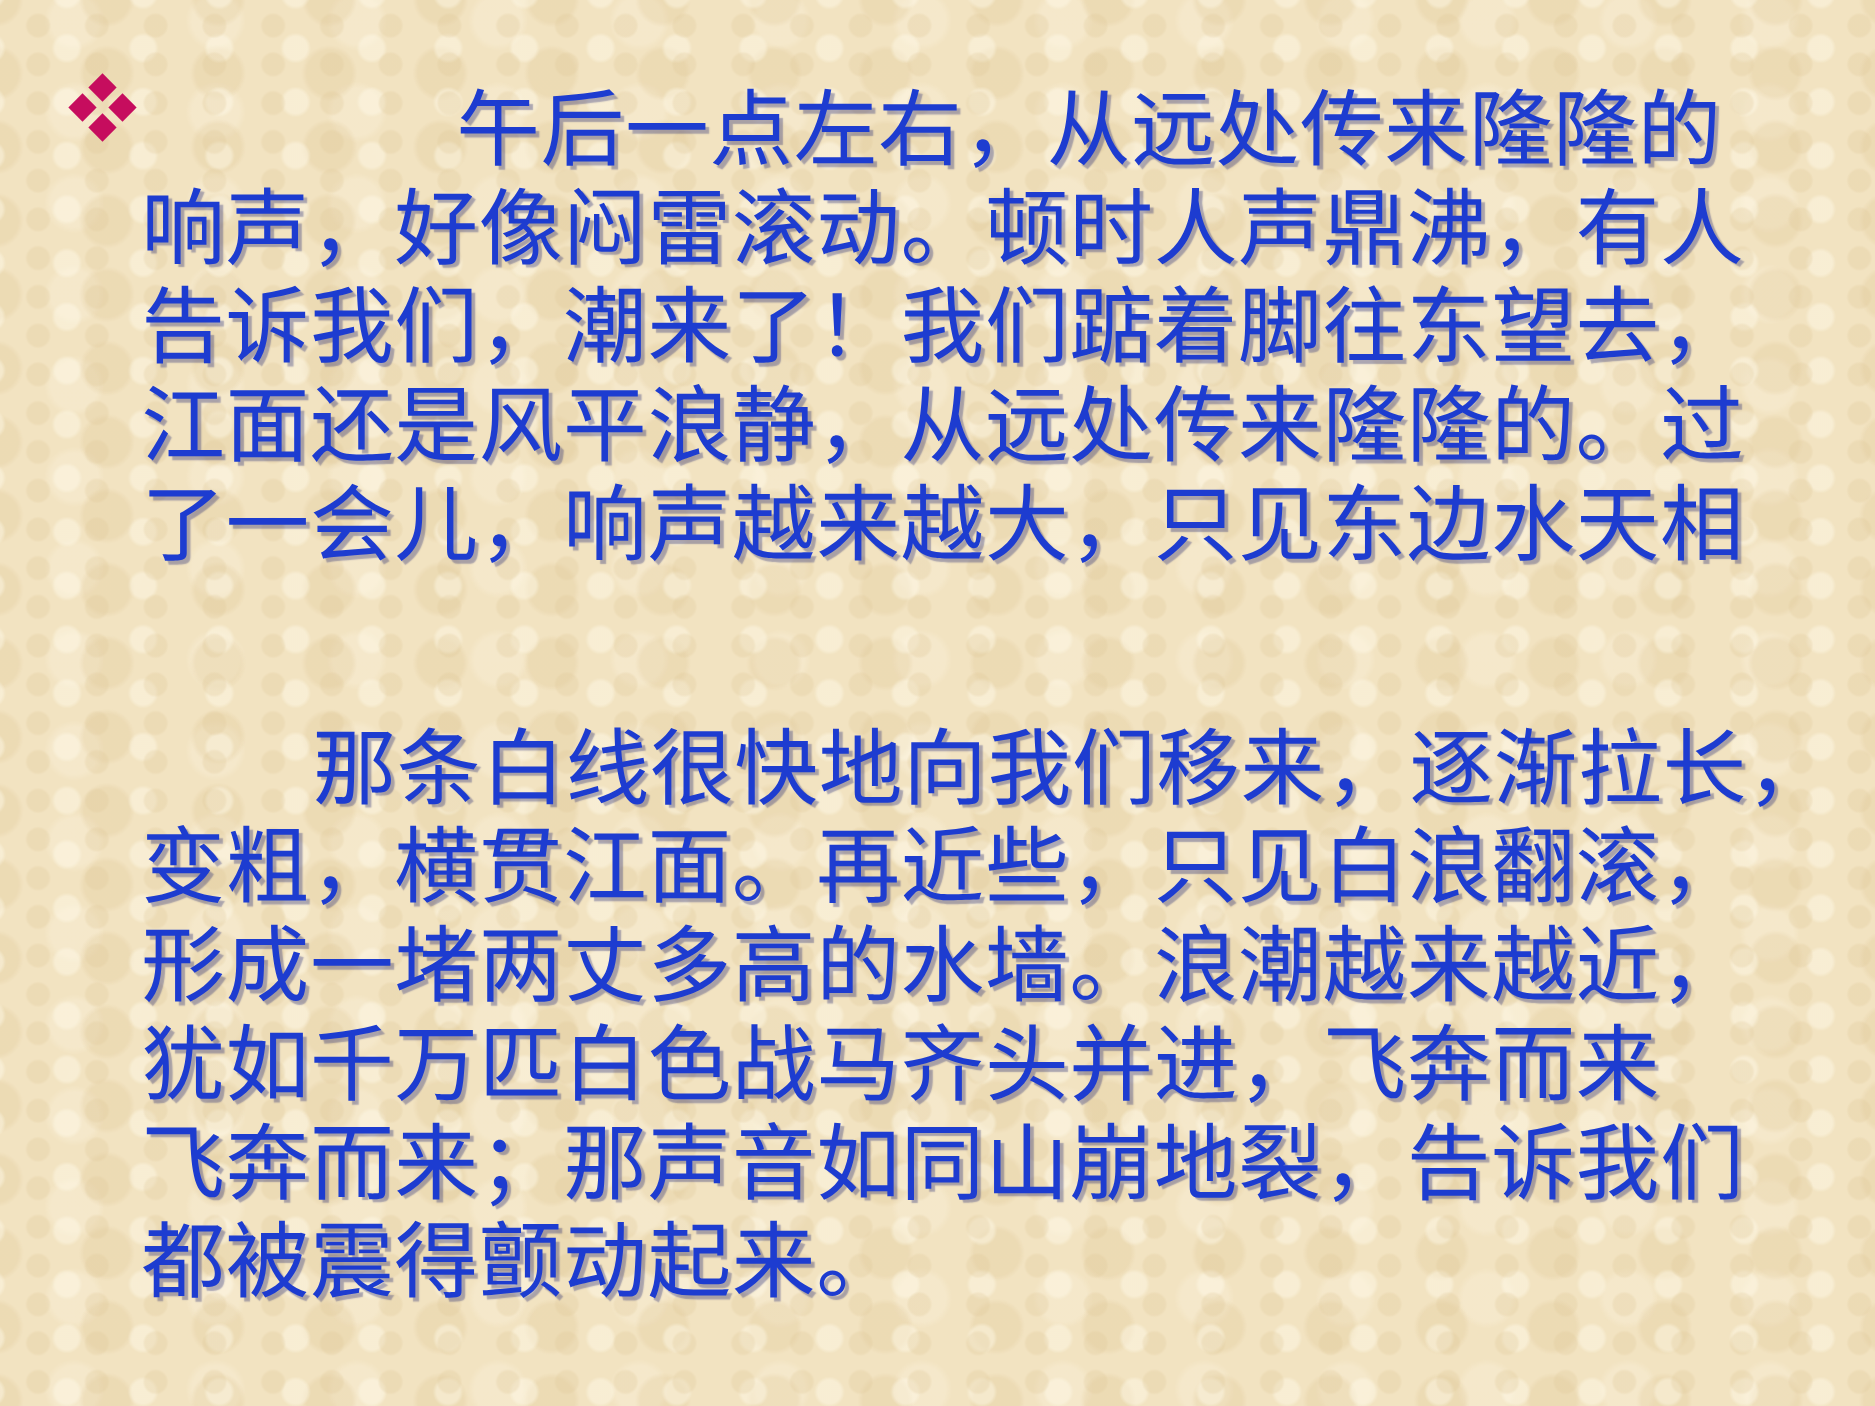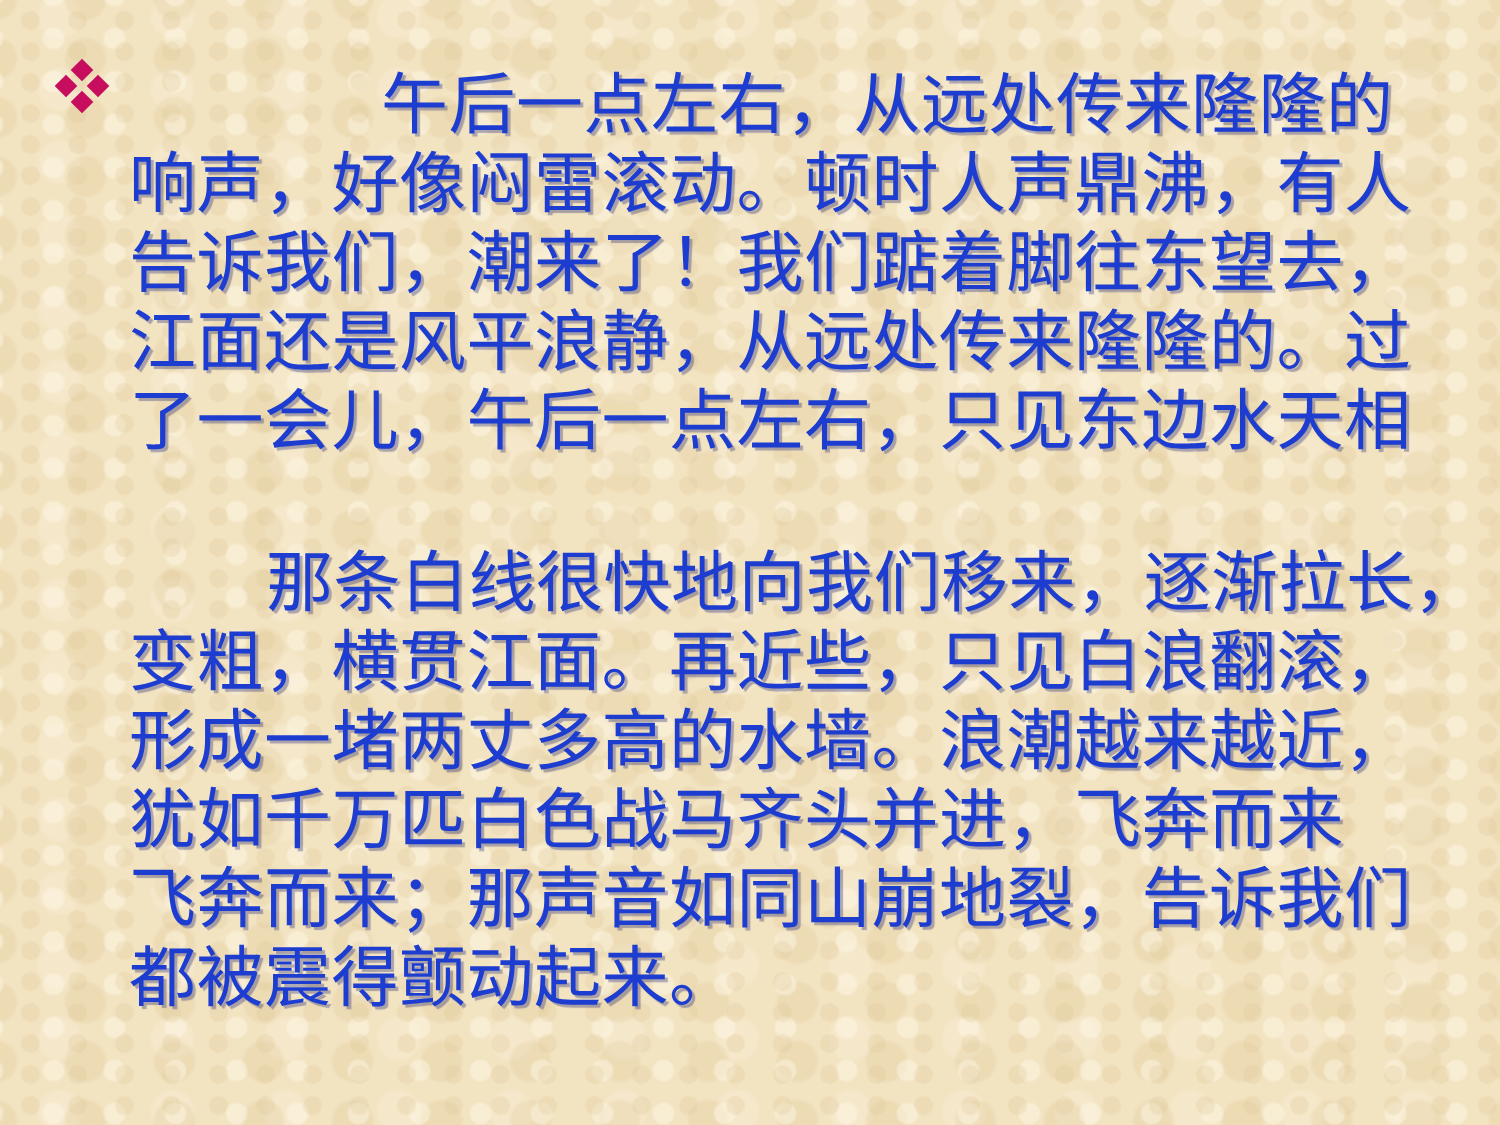--- a/index.html
+++ b/index.html
@@ -42,56 +42,56 @@
     background: #c60d5e;
     transform: rotate(45deg);
   }
   .bullet .dia.n { left: 18px; top: 2px; }
   .bullet .dia.w { left: 2px;  top: 18px; }
   .bullet .dia.e { left: 34px; top: 18px; }
   .bullet .dia.s { left: 18px; top: 34px; }
 
   .textblock {
     position: absolute;
-    left: 129px;
+    left: 113px;
     top: 66px;
     width: 1360px;
   }
   .line {
     font-size: 67px;
     line-height: 79px;
     color: #1d3cd0;
     text-shadow: 3px 3px 1px rgba(12, 18, 105, 0.32);
     white-space: nowrap;
     letter-spacing: 0.5px;
   }
   .indent-a { padding-left: 252px; }  
   .indent-b { padding-left: 137px; }  
-  .para2 { margin-top: 83px; }
+  .para2 { margin-top: 116px; }
 </style>
 </head>
 <body>
 
 <div class="slide">
 
   <span class="bullet">
     <span class="dia n"></span>
     <span class="dia w"></span>
     <span class="dia e"></span>
     <span class="dia s"></span>
   </span>
 
   <div class="textblock">
 
     <div class="para">
       <div class="line indent-a">午后一点左右，从远处传来隆隆的</div>
       <div class="line">响声，好像闷雷滚动。顿时人声鼎沸，有人</div>
       <div class="line">告诉我们，潮来了！我们踮着脚往东望去，</div>
       <div class="line">江面还是风平浪静，从远处传来隆隆的。过</div>
-      <div class="line">了一会儿，午后一点左右，只见东边水天相</div>
+      <div class="line">了一会儿，响声越来越大，只见东边水天相</div>
     </div>
 
     <div class="para para2">
       <div class="line indent-b">那条白线很快地向我们移来，逐渐拉长，</div>
       <div class="line">变粗，横贯江面。再近些，只见白浪翻滚，</div>
       <div class="line">形成一堵两丈多高的水墙。浪潮越来越近，</div>
       <div class="line">犹如千万匹白色战马齐头并进，飞奔而来</div>
       <div class="line">飞奔而来；那声音如同山崩地裂，告诉我们</div>
       <div class="line">都被震得颤动起来。</div>
     </div>

